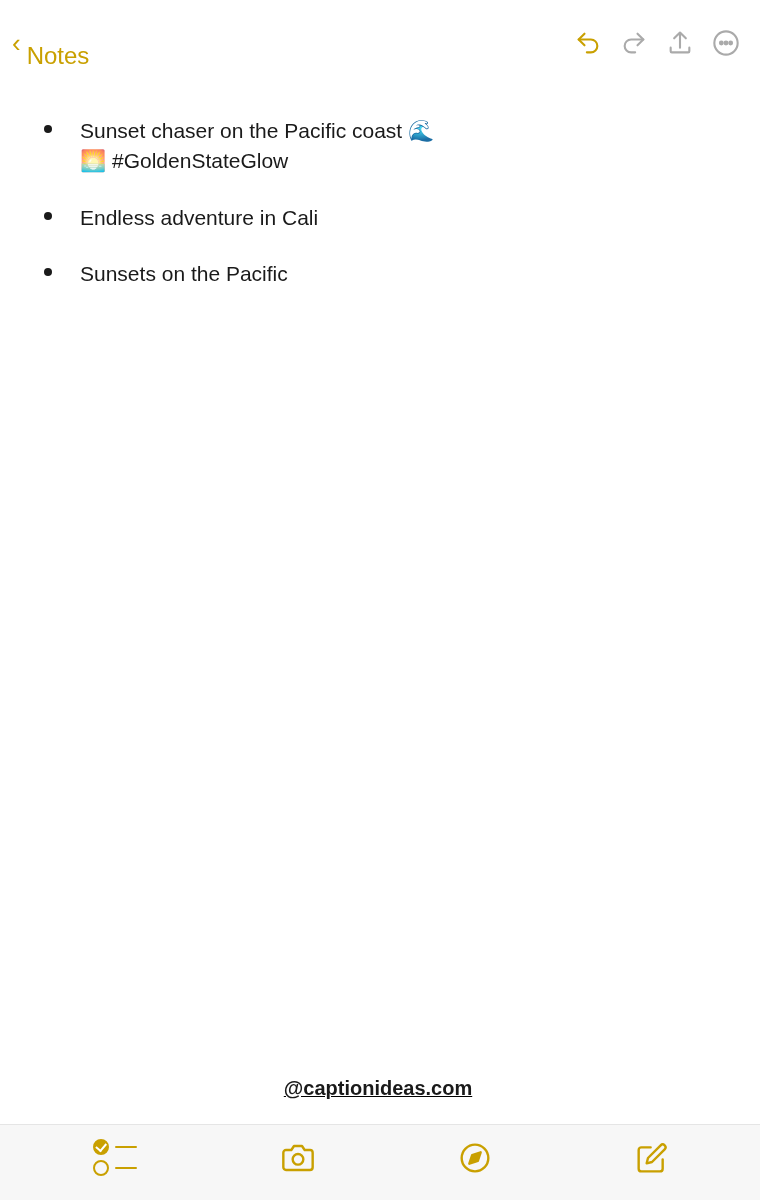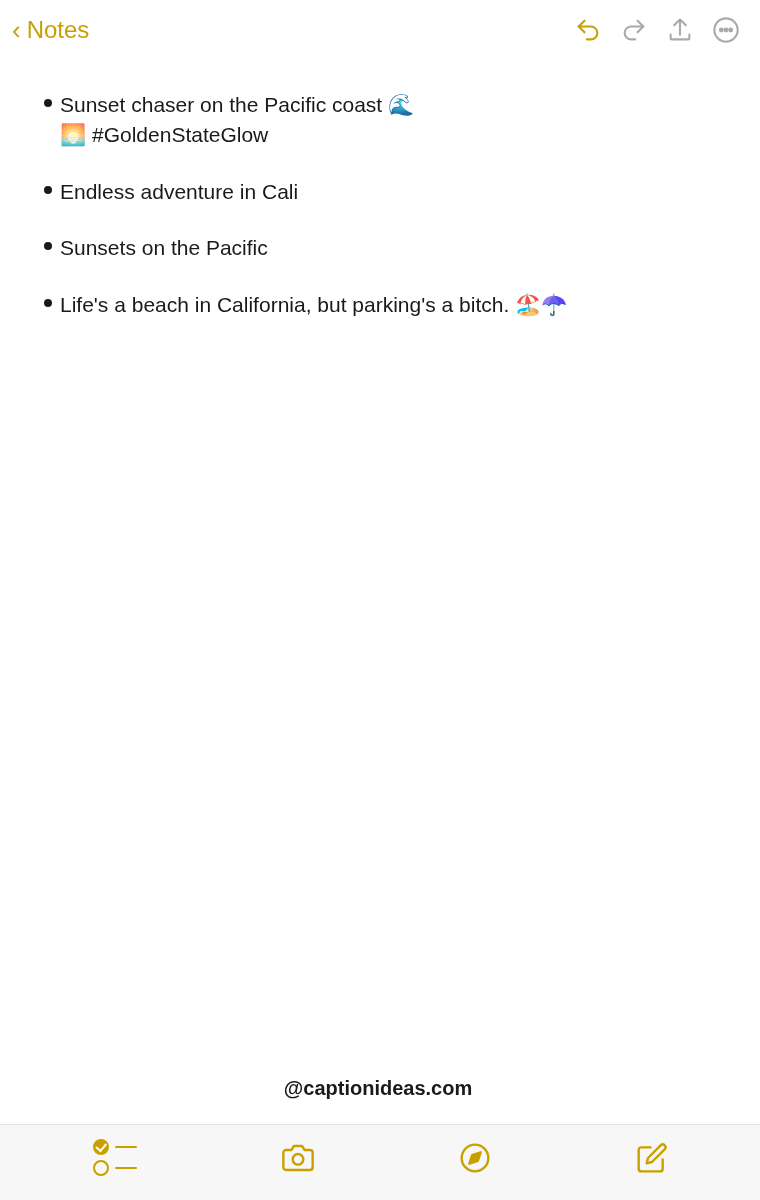--- a/index.html
+++ b/index.html
@@ -36,20 +36,21 @@
       color: #c9a000;
       font-size: 26px;
       line-height: 1;
       margin-right: 2px;
     }
 
     .back-label {
       color: #c9a000;
       font-size: 24px;
       font-weight: 400;
+      margin-top: 26px;
     }
 
     .nav-right {
       display: flex;
       align-items: center;
       gap: 18px;
     }
 
     .nav-icon {
       color: #c9a000;
@@ -91,41 +92,42 @@
       margin: 0;
     }
 
     .note-list li {
       display: flex;
       align-items: flex-start;
       font-size: 21px;
       line-height: 1.45;
       color: #1a1a1a;
       margin-bottom: 26px;
-      gap: 8px;
+      gap: 28px;
     }
 
     .bullet {
       display: inline-block;
       width: 8px;
       height: 8px;
       min-width: 8px;
       background: #1a1a1a;
       border-radius: 50%;
       margin-top: 9px;
     }
 
     .item-text {
       flex: 1;
     }
 
     
     .footer {
       text-align: center;
       padding: 30px 4px 24px 0;
+      text-decoration: underline;
     }
 
     .footer-attribution {
       font-size: 20px;
       font-weight: 700;
       color: #1a1a1a;
     }
 
     
     .bottom-bar {
@@ -247,24 +249,20 @@
       <span class="item-text">Sunset chaser on the Pacific coast 🌊<br>🌅 #GoldenStateGlow</span>
     </li>
     <li>
       <span class="bullet"></span>
       <span class="item-text">Endless adventure in Cali</span>
     </li>
     <li>
       <span class="bullet"></span>
       <span class="item-text">Sunsets on the Pacific</span>
     </li>
-    <li>
-      <span class="bullet"></span>
-      <span class="item-text">Life's a beach in California, but parking's a bitch. 🏖️☂️</span>
-    </li>
   </ul>
 </main>
 
 <div class="footer">
   <span class="footer-attribution">@captionideas.com</span>
 </div>
 
 <div class="bottom-bar">
 
   <div class="bottom-icon checklist-icon">

